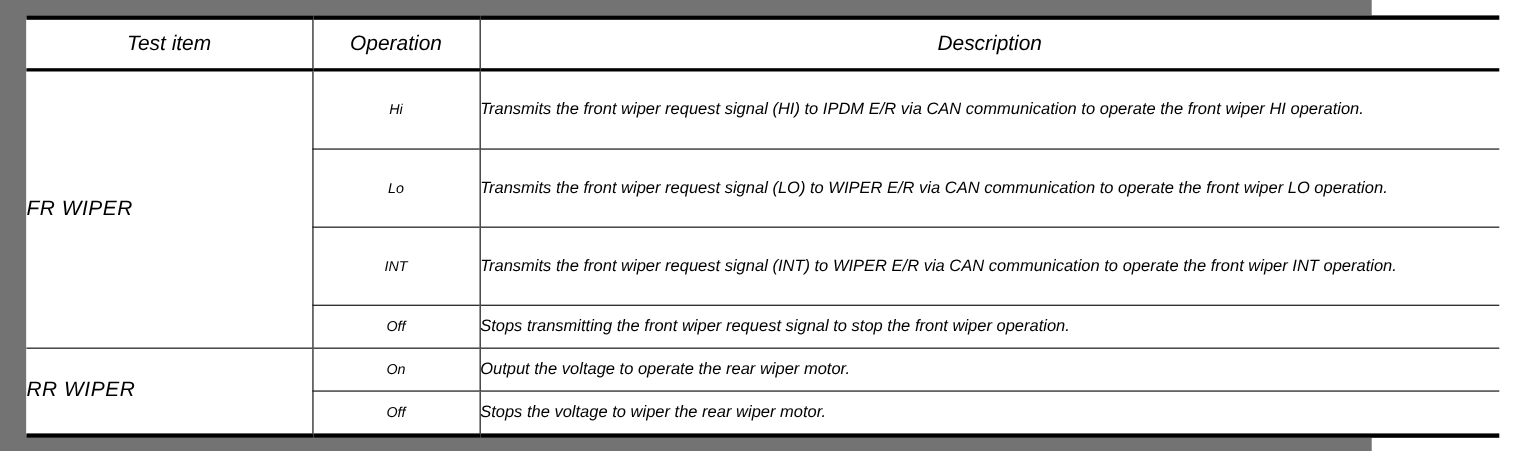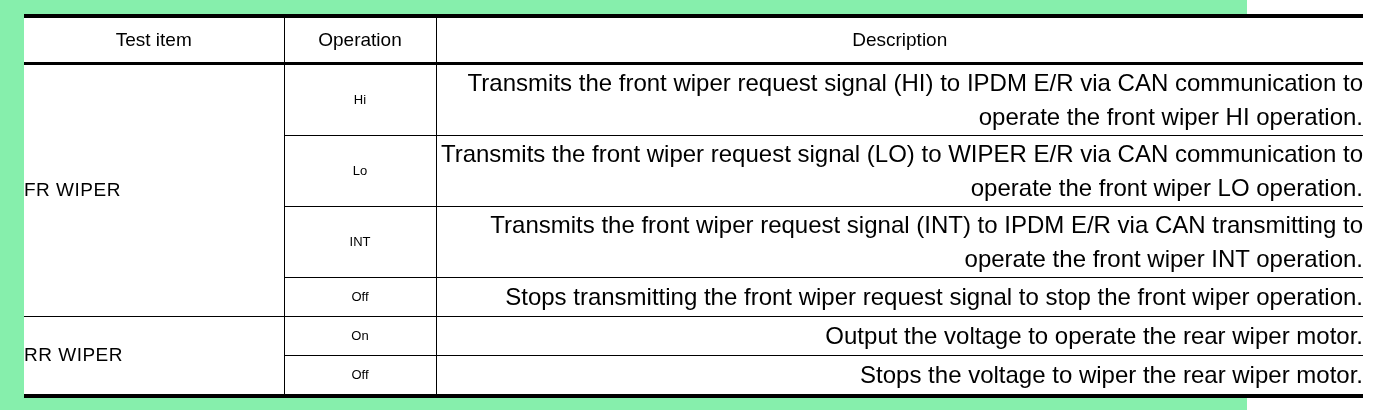--- a/index.html
+++ b/index.html
@@ -12,21 +12,22 @@
     height: 410px;
     font-family: "Liberation Sans", sans-serif;
     color: #000000;
     -webkit-font-smoothing: none;
   }
 
   .sheet {
     position: relative;
     width: 1247px;
     height: 410px;
-    background: #86efac;
+    background: #737373;
+    font-style: italic;
   }
 
   
   .wiper-table {
     position: absolute;
     left: 24px;
     top: 14px;
     width: 1339px;
     border-collapse: collapse;
     table-layout: fixed;
@@ -67,22 +68,22 @@
     font-size: 19px;
     line-height: 1.2;
     letter-spacing: 0.5px;
   }
   .op-cell {
     text-align: center;
     font-size: 13px;
     line-height: 1.2;
   }
   .desc-cell {
-    text-align: right;
-    font-size: 24px;
+    text-align: left;
+    font-size: 15px;
     line-height: 1.42;
     padding: 7px 10px 7px 12px;
   }
   .desc-cell.two-line { height: 70px; }
   .desc-cell.one-line { height: 38px; margin-left: 36px; }
 
   .row-tall td  { height: 70px; }
   .row-short td { height: 38px; }
 </style>
 </head>
@@ -113,21 +114,21 @@
         <td class="desc-cell two-line rule-heavy">Transmits the front wiper request signal (HI) to IPDM E/R via CAN communication to operate the front wiper HI operation.</td>
       </tr>
 
       <tr class="row-tall">
         <td class="op-cell rule-thin vsep-r">Lo</td>
         <td class="desc-cell two-line rule-thin">Transmits the front wiper request signal (LO) to WIPER E/R via CAN communication to operate the front wiper LO operation.</td>
       </tr>
 
       <tr class="row-tall">
         <td class="op-cell rule-thin vsep-r">INT</td>
-        <td class="desc-cell two-line rule-thin">Transmits the front wiper request signal (INT) to IPDM E/R via CAN transmitting to operate the front wiper INT operation.</td>
+        <td class="desc-cell two-line rule-thin">Transmits the front wiper request signal (INT) to WIPER E/R via CAN communication to operate the front wiper INT operation.</td>
       </tr>
 
       <tr class="row-short">
         <td class="op-cell rule-thin vsep-r">Off</td>
         <td class="desc-cell one-line rule-thin">Stops transmitting the front wiper request signal to stop the front wiper operation.</td>
       </tr>
 
       <tr class="row-short">
         <td class="item-cell rule-thin vsep-r" rowspan="2" style="border-bottom: 4px solid rgb(0, 0, 0);">RR WIPER</td>
         <td class="op-cell rule-thin vsep-r">On</td>

